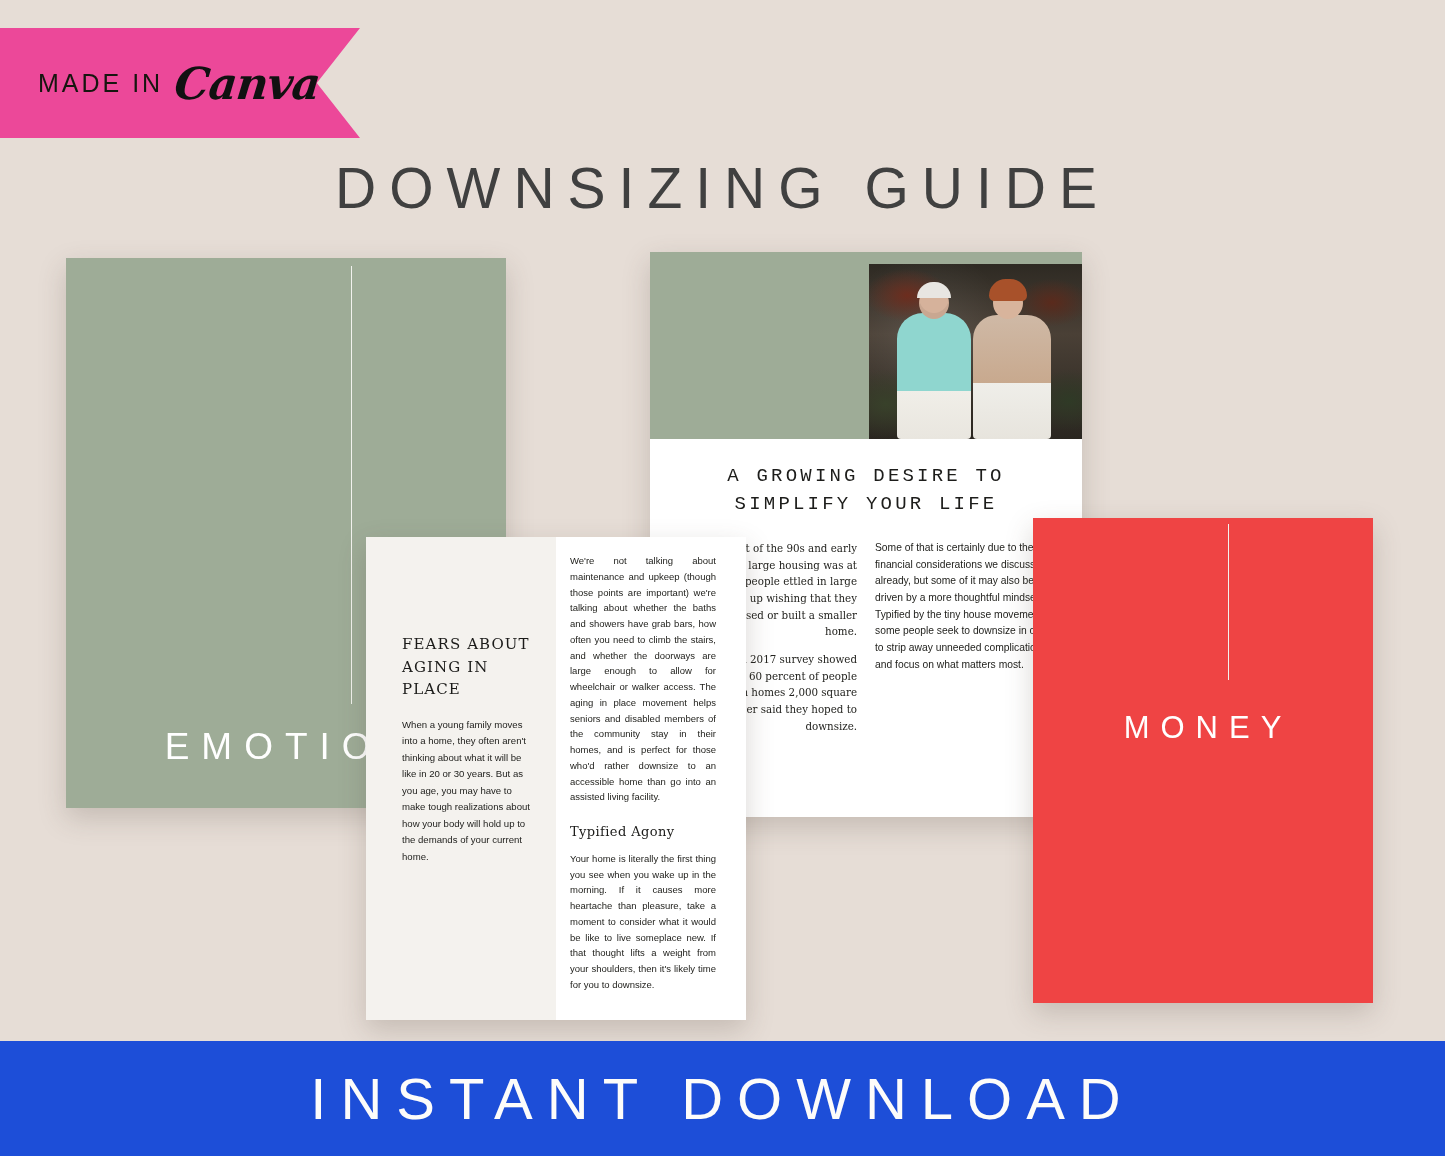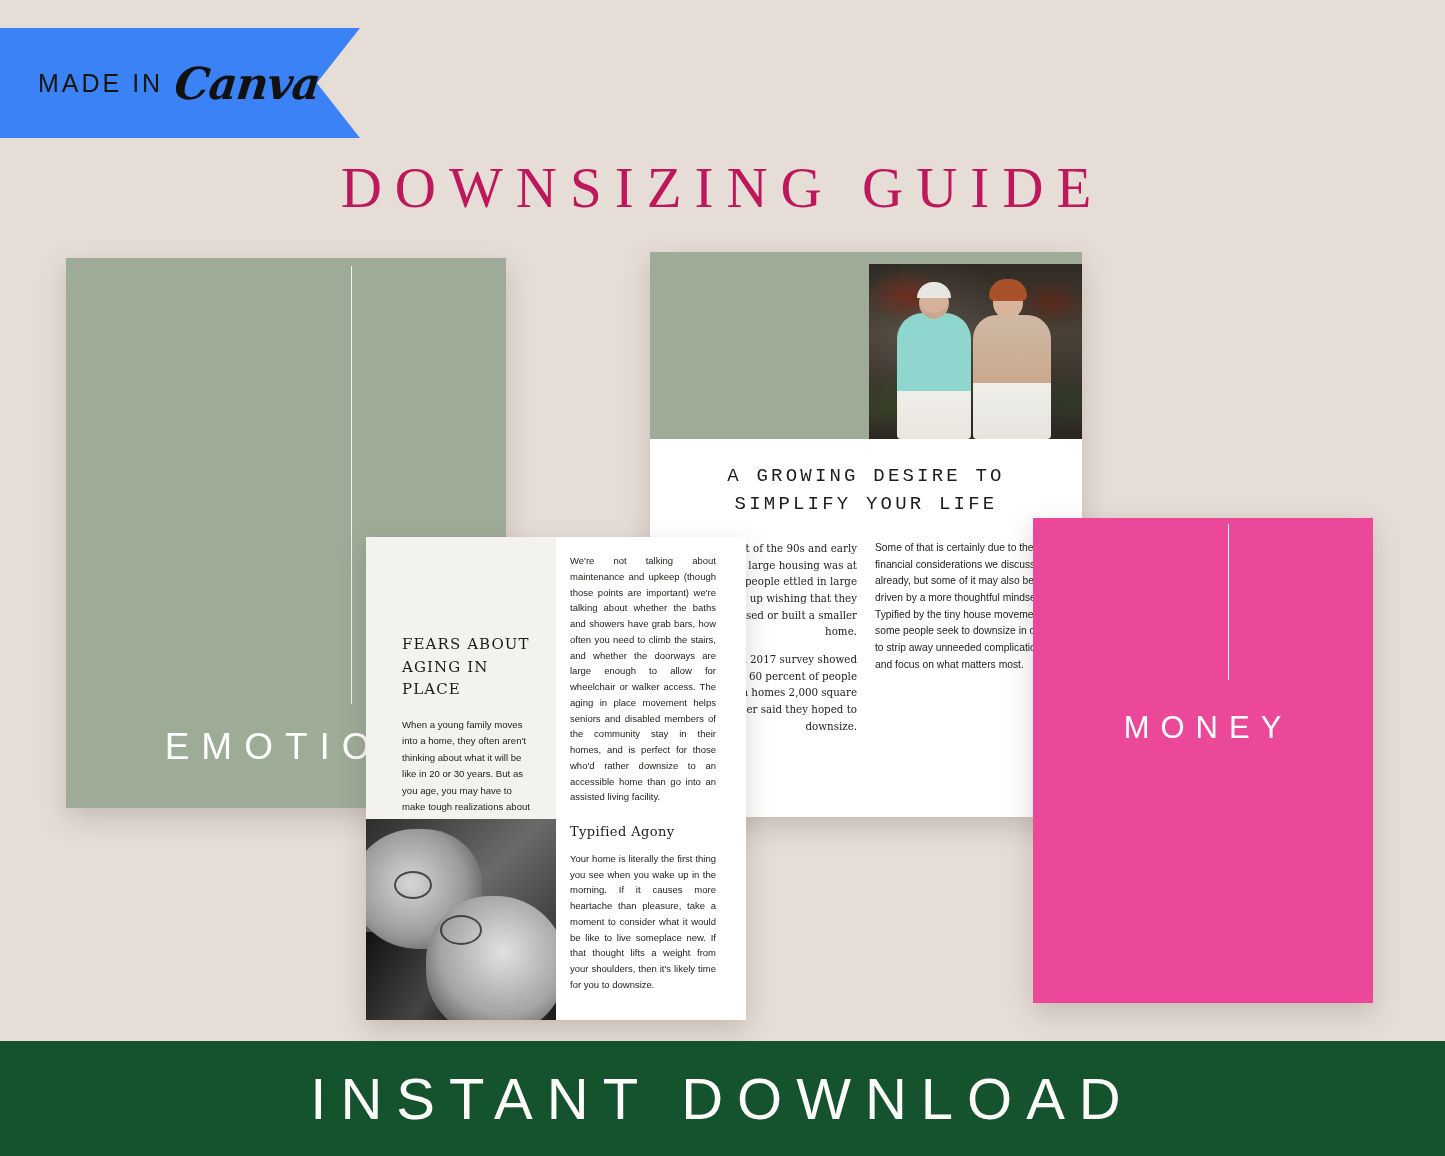--- a/index.html
+++ b/index.html
@@ -15,21 +15,21 @@
     position: relative;
   }
 
   
   .canva-ribbon {
     position: absolute;
     left: 0;
     top: 28px;
     width: 360px;
     height: 110px;
-    background: #3b82f6;
+    background: #ec4899;
     display: flex;
     align-items: center;
     padding-left: 38px;
     box-sizing: border-box;
     clip-path: polygon(0 0, 100% 0, 88% 50%, 100% 100%, 0 100%);
   }
   .canva-made {
     font-family: "Liberation Sans", sans-serif;
     font-size: 25px;
     letter-spacing: 3px;
@@ -49,33 +49,33 @@
 
   
   .main-title {
     position: absolute;
     top: 155px;
     left: 0;
     width: 100%;
     text-align: center;
     font-size: 57px;
     letter-spacing: 13px;
-    color: #be185d;
+    color: #404040;
     font-weight: 300;
-    font-family: Liberation Serif, serif;
+    font-family: Liberation Sans, sans-serif;
   }
 
   
   .bottom-banner {
     position: absolute;
     left: 0;
     bottom: 0;
     width: 100%;
     height: 115px;
-    background: #14532d;
+    background: #1d4ed8;
     display: flex;
     align-items: center;
     justify-content: center;
   }
   .bottom-banner-text {
     font-size: 58px;
     letter-spacing: 14px;
     color: #fdfcfa;
     font-weight: 300;
   }
@@ -94,21 +94,21 @@
     top: 258px;
     width: 440px;
     height: 550px;
     background: #9eac97;
   }
   .cover-money {
     left: 1033px;
     top: 518px;
     width: 340px;
     height: 485px;
-    background: #ec4899;
+    background: #ef4444;
   }
   .cover-rule {
     position: absolute;
     width: 1px;
     background: #f2f2ee;
   }
   .cover-emotion .cover-rule { left: 285px; top: 8px; height: 438px; }
   .cover-money .cover-rule  { left: 1228px - 1033px; top: 6px; height: 156px; }
   .cover-label {
     position: absolute;
@@ -231,21 +231,21 @@
     top: 537px;
     width: 380px;
     height: 483px;
     background: #fff;
     display: flex;
   }
   .brochure-left {
     width: 190px;
     background: #f4f2ee;
     display: flex;
-    flex-direction: column;
+    flex-direction: row;
   }
   .brochure-left-top {
     height: 282px;
     padding: 96px 22px 0 36px;
     box-sizing: border-box;
     background: #f4f2ee;
   }
   .brochure-title {
     font-family: "DejaVu Serif", serif;
     font-size: 15px;

